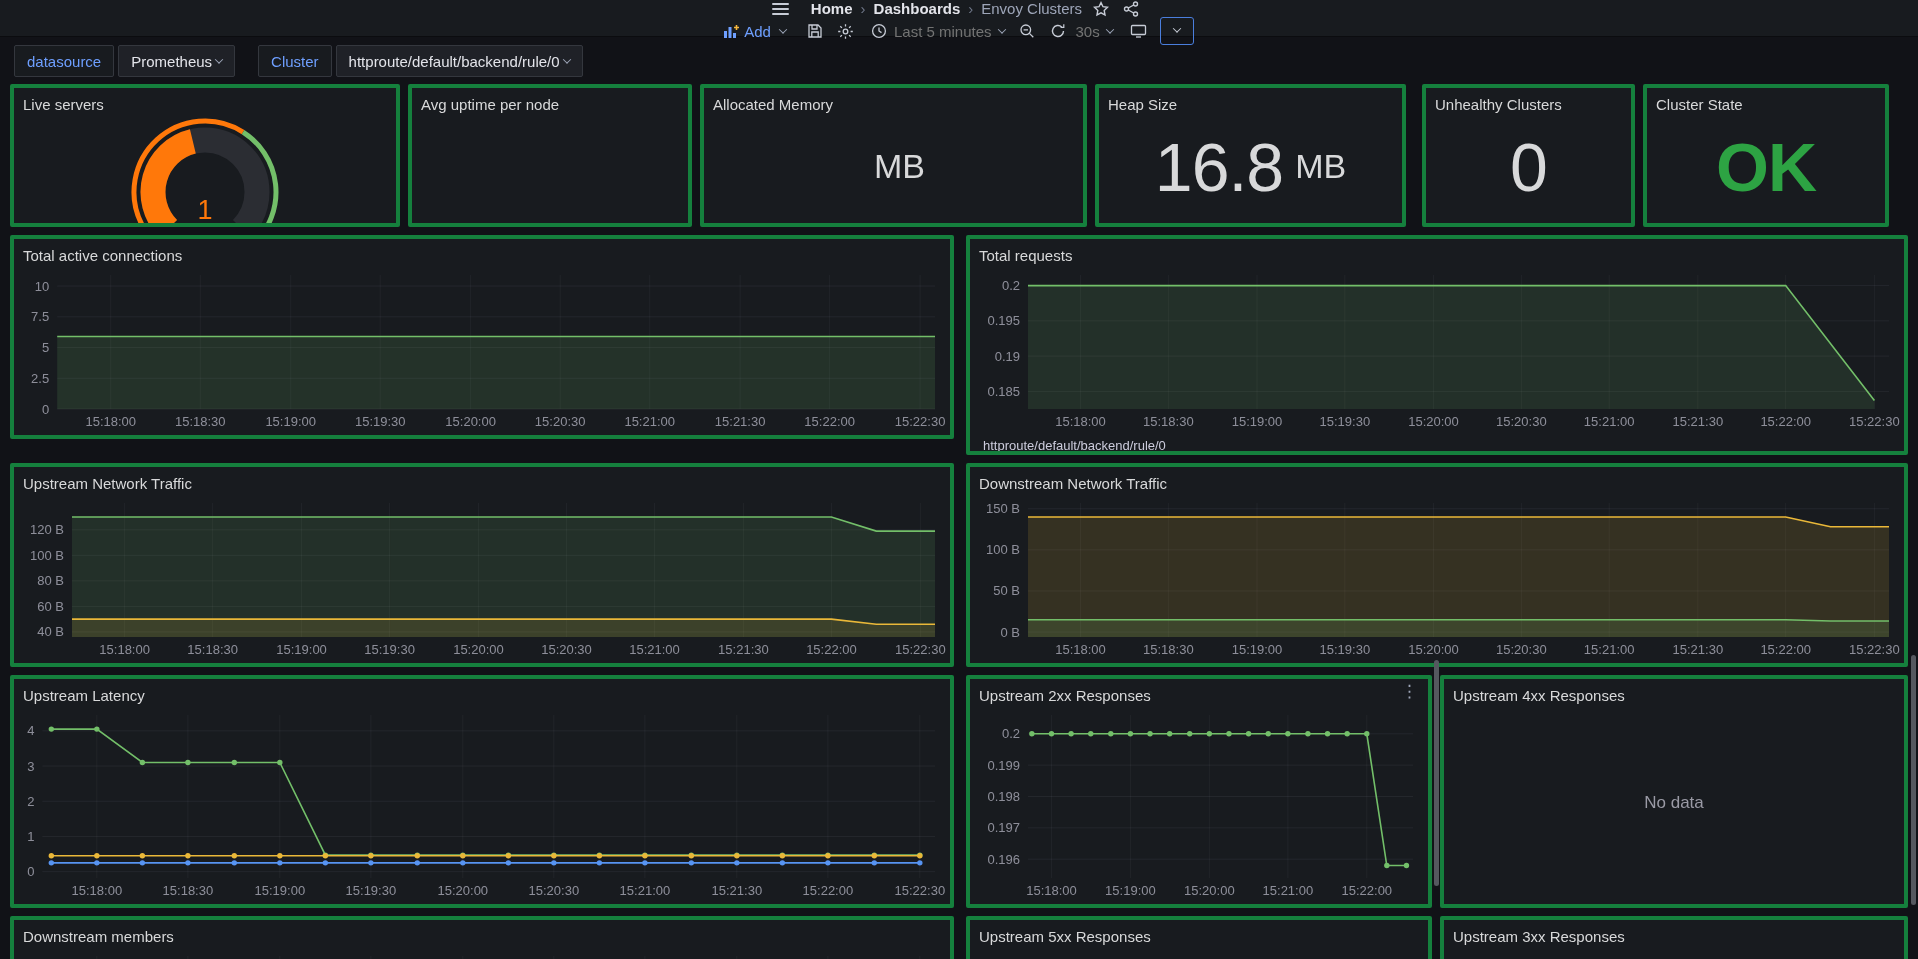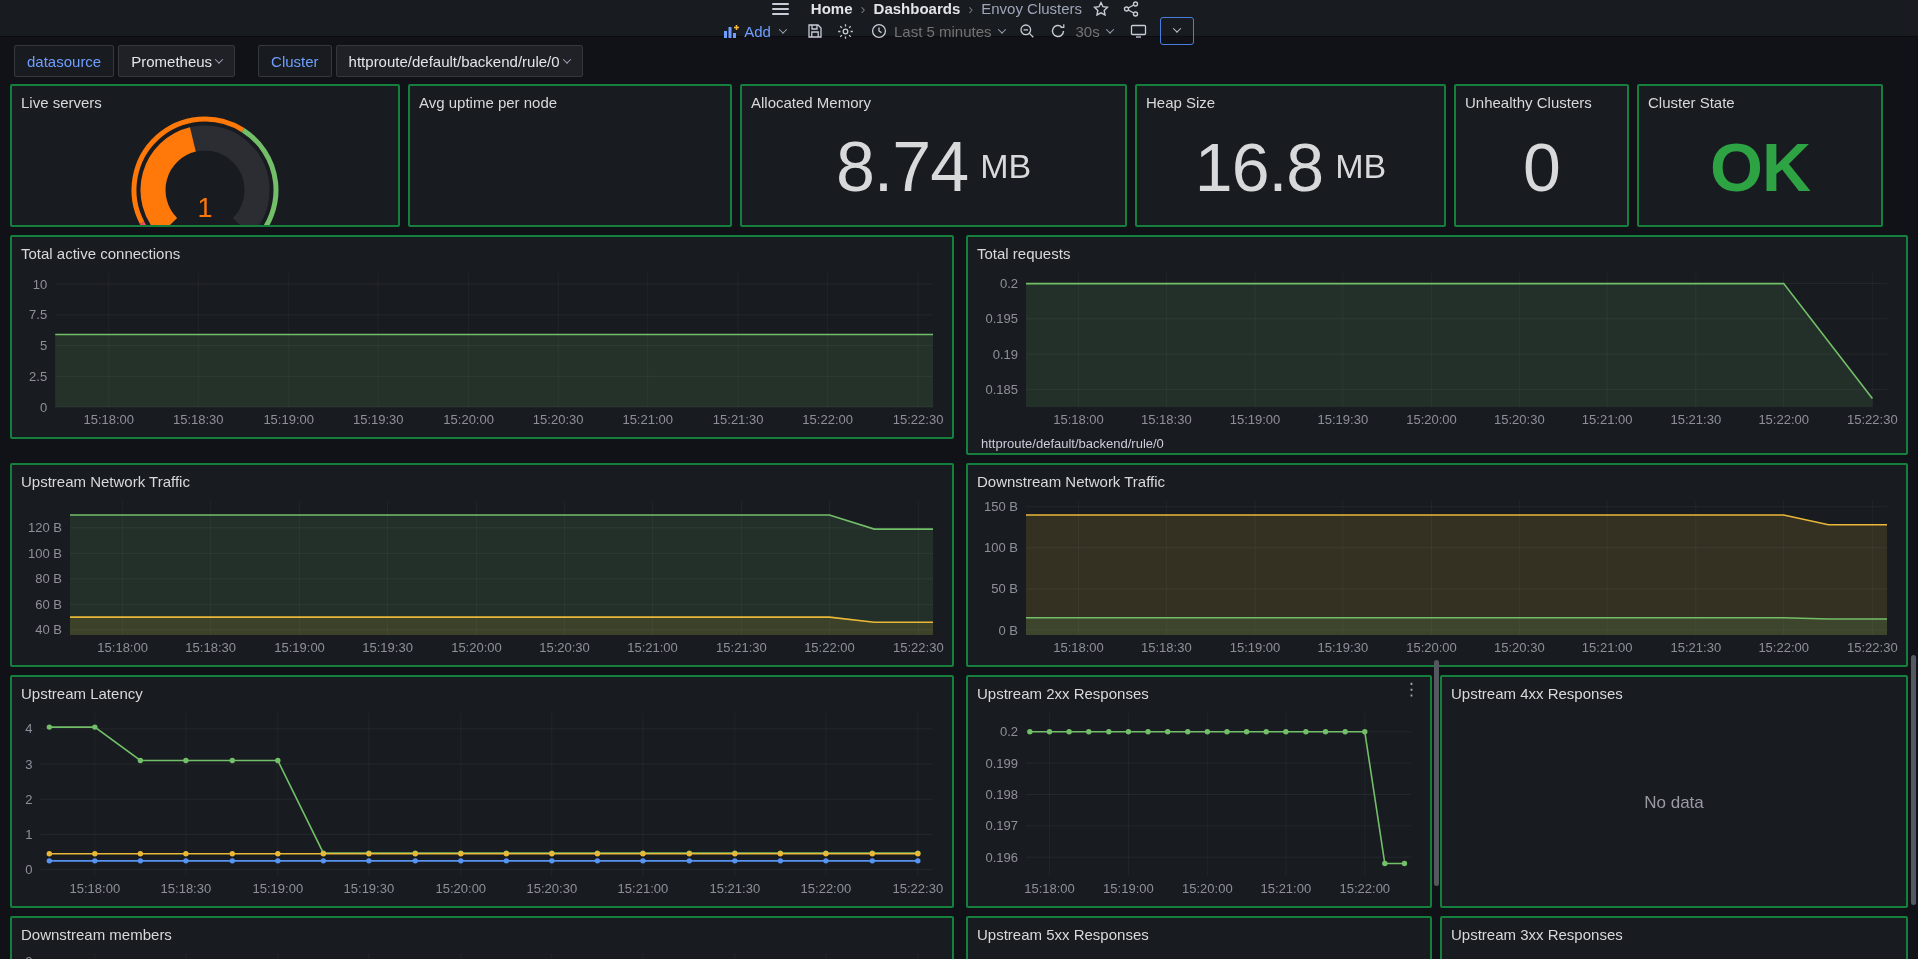--- a/index.html
+++ b/index.html
@@ -30,21 +30,21 @@
   .filters { display:flex; align-items:center; padding:8px 0 4px 14px; }
   .pill { height:32px; display:inline-flex; align-items:center; padding:0 12px; font-size:15px;
           border:1px solid #34373E; border-radius:2px; background:#181B1F; cursor:pointer; }
   .pill.lab { color:#6E9FFF; font-weight:500; }
   .pill.val { background:#1F2127; color:#E3E4EA; margin-left:4px; }
   .grp { margin-right:23px; display:flex;justify-content:center; }
 
   
   .wrap { padding:0 10px; }
   .row { display:flex; margin-top:8px; }
-  .panel { background:#181B1F; border:2px solid #15803d; border-radius:2px; position:relative;
+  .panel { background:#181B1F; border:4px solid #15803d; border-radius:2px; position:relative;
            display:flex; flex-direction:column; overflow:hidden; padding:7px 9px 4px 9px; }
   .p-title { font-size:15px; font-weight:500; color:#D8D9DA; line-height:19px; cursor:pointer;
              white-space:nowrap; }
   .chart-body { flex:1; position:relative; }
   .legend { display:flex; gap:18px; align-items:center; padding:1px 0 3px 4px; font-size:13px; color:#CCCCDC; }
   .lg-item { cursor:pointer; display:inline-flex; align-items:center; }
 
   
   .stat-val { flex:1; display:flex; align-items:center; justify-content:center; }
   .big { font-size:64px; font-weight:500; line-height:1; letter-spacing:-1px; }
@@ -173,38 +173,37 @@
           <svg id="gauge" width="170" height="170">
             <path d="M48.23,114.77A52,52 0 1 1 121.77,114.77" stroke="#2B2D33" stroke-width="25" fill="none"></path>
             <path d="M48.23,114.77A52,52 0 0 1 72.86,27.44" stroke="#FF780A" stroke-width="25" fill="none"></path>
             <path d="M34.80,128.20A71,71 0 0 1 21.99,110.73" stroke="#F2495C" stroke-width="5" fill="none"></path>
             <path d="M21.99,110.73A71,71 0 0 1 123.04,18.05" stroke="#FF780A" stroke-width="5" fill="none"></path>
             <path d="M123.04,18.05A71,71 0 0 1 135.20,128.20" stroke="#73BF69" stroke-width="5" fill="none"></path>
             <text x="85" y="105" fill="#FF780A" font-size="27" font-weight="500" text-anchor="middle">1</text>
           </svg>
         </div>
     </div>
-    <div class="panel" style="width:324px; height:143px; margin-left:8px;">
+    <div class="panel" style="width:284px; height:143px; margin-left:8px;">
       <div class="p-title">Avg uptime per node</div>
     </div>
     <div class="panel" style="width:387px; height:143px; margin-left:8px;">
       <div class="p-title">Allocated Memory</div>
       <div class="stat-val">
-        <span class="big" style="font-size: 70px; color: rgb(216, 217, 218);">8.74</span>
         <span class="unit" style="color: rgb(216, 217, 218);">MB</span>
       </div>
     </div>
     <div class="panel" style="width:311px; height:143px; margin-left:8px;">
       <div class="p-title">Heap Size</div>
       <div class="stat-val">
         <span class="big" style="font-size: 68px; color: rgb(216, 217, 218);">16.8</span>
         <span class="unit" style="color: rgb(216, 217, 218);">MB</span>
       </div>
     </div>
-    <div class="panel" style="width:175px; height:143px; margin-left:8px;">
+    <div class="panel" style="width:213px; height:143px; margin-left:16px;">
       <div class="p-title">Unhealthy Clusters</div>
       <div class="stat-val">
         <span class="big" style="font-size: 68px; color: rgb(216, 217, 218);">0</span>
       </div>
     </div>
     <div class="panel" style="width:246px; height:143px; margin-left:8px;">
       <div class="p-title">Cluster State</div>
       <div class="stat-val">
         <span class="big" style="font-size: 68px; font-weight: 600; color: rgb(45, 163, 67);">OK</span>
       </div>

